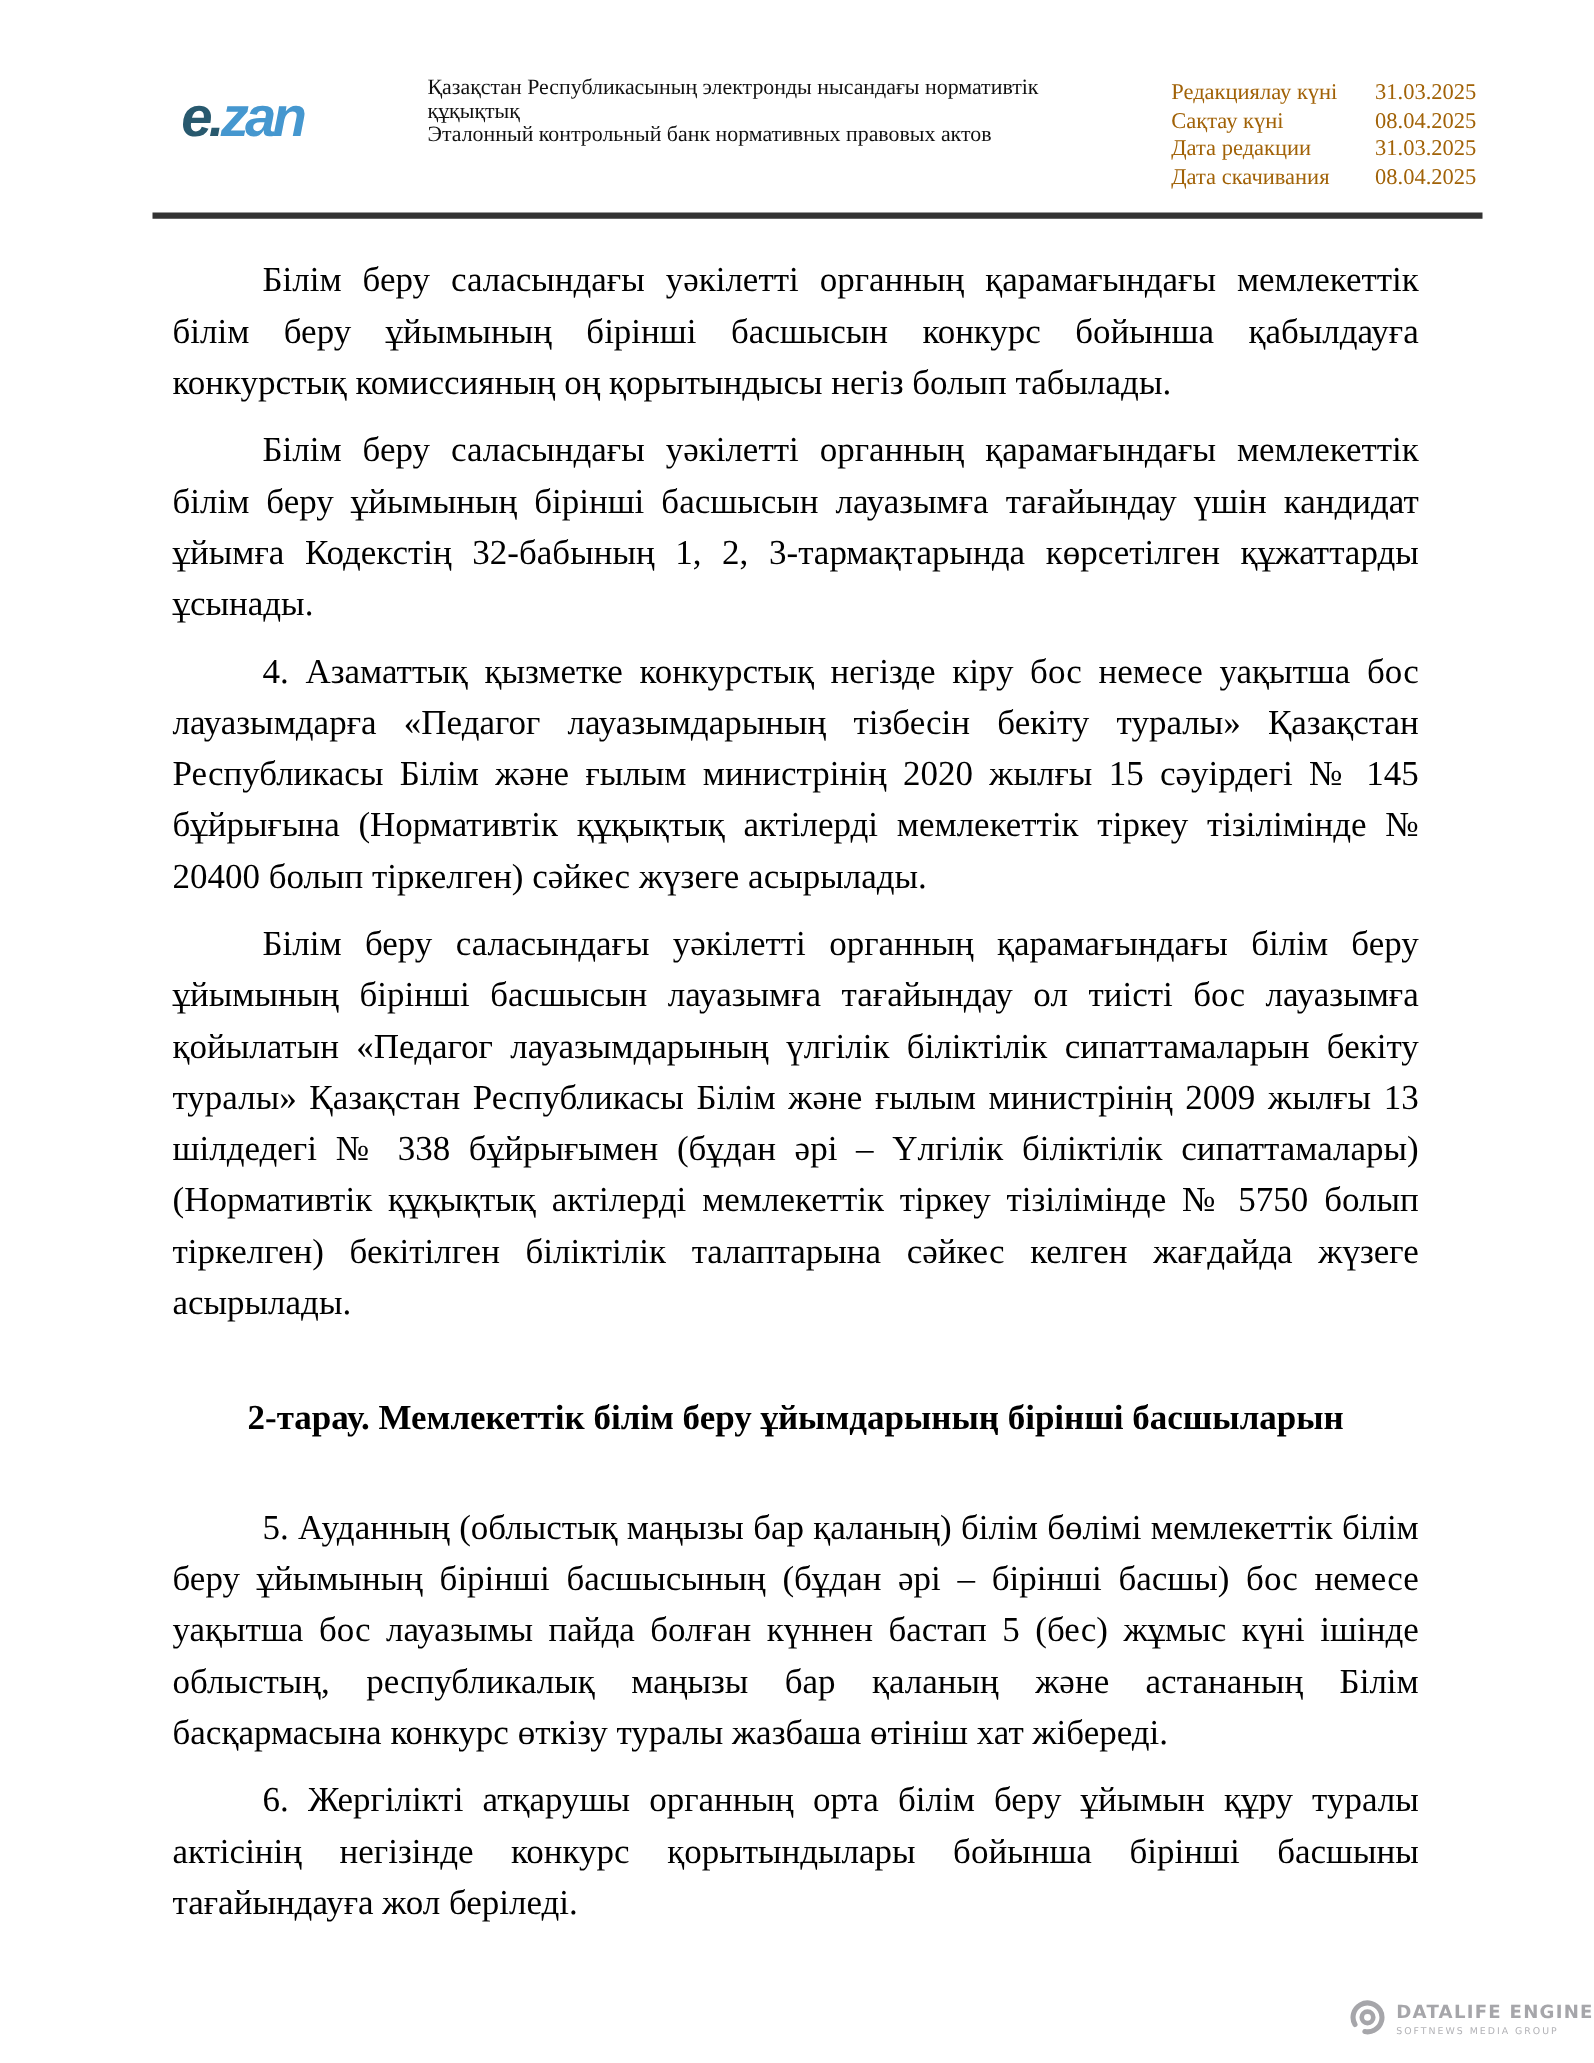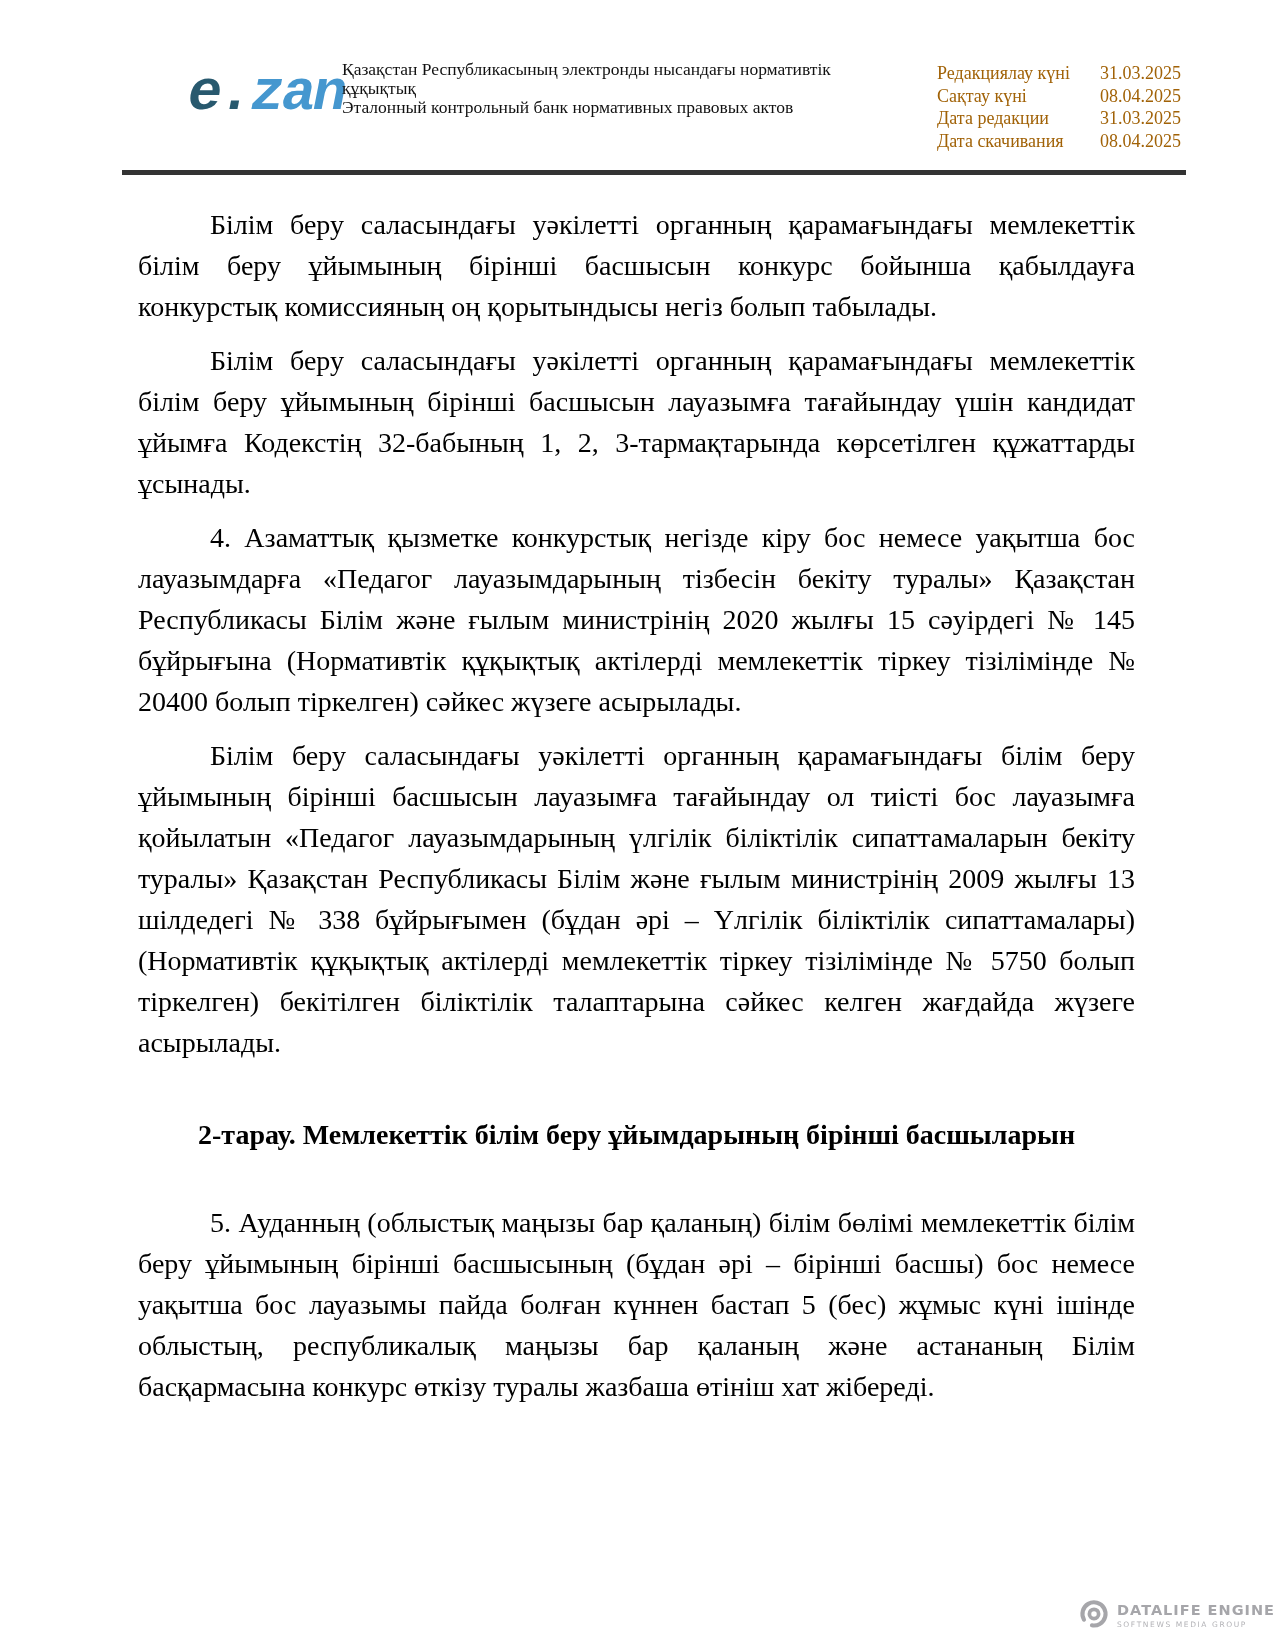--- a/index.html
+++ b/index.html
@@ -11,25 +11,24 @@
     overflow:hidden;
     font-family:"Liberation Serif","DejaVu Serif",serif;
     color:#000;
   }
 
   
   .header { position:absolute; top:58px; left:145px; width:1040px; height:105px; }
 
   .brand {
     position:absolute; left:0; top:6px;
-    font-family:Liberation Mono, monospace;
+    font-family:Liberation Sans, sans-serif;
     font-weight:bold; font-style:italic;
-    font-size:57px; line-height:60px; letter-spacing:-3px;
+    font-size:45px; line-height:60px; letter-spacing:-3px;
     white-space:nowrap;
-    margin-left:43px;
   }
   .brand-prefix { color:#28596e; }
   .brand-suffix { color:#4597cf; }
 
   .hdr-desc {
     position:absolute; left:175px; top:2px; width:555px;
     font-size:17.5px; line-height:19px; color:#111;margin-left:22px;
   }
 
   .hdr-dates { position:absolute; left:792px; top:4px; width:248px; font-size:18px; color:#a16207; }
@@ -115,20 +114,21 @@
     <p>Білім беру саласындағы уәкілетті органның қарамағындағы мемлекеттік білім беру ұйымының бірінші басшысын конкурс бойынша қабылдауға конкурстық комиссияның оң қорытындысы негіз болып табылады.</p>
     <p>Білім беру саласындағы уәкілетті органның қарамағындағы мемлекеттік білім беру ұйымының бірінші басшысын лауазымға тағайындау үшін кандидат ұйымға Кодекстің 32-бабының 1, 2, 3-тармақтарында көрсетілген құжаттарды ұсынады.</p>
     <p>4. Азаматтық қызметке конкурстық негізде кіру бос немесе уақытша бос лауазымдарға «Педагог лауазымдарының тізбесін бекіту туралы» Қазақстан Республикасы Білім және ғылым министрінің 2020 жылғы 15 сәуірдегі № 145 бұйрығына (Нормативтік құқықтық актілерді мемлекеттік тіркеу тізілімінде № 20400 болып тіркелген) сәйкес жүзеге асырылады.</p>
     <p>Білім беру саласындағы уәкілетті органның қарамағындағы білім беру ұйымының бірінші басшысын лауазымға тағайындау ол тиісті бос лауазымға қойылатын «Педагог лауазымдарының үлгілік біліктілік сипаттамаларын бекіту туралы» Қазақстан Республикасы Білім және ғылым министрінің 2009 жылғы 13 шілдедегі № 338 бұйрығымен (бұдан әрі – Үлгілік біліктілік сипаттамалары) (Нормативтік құқықтық актілерді мемлекеттік тіркеу тізілімінде № 5750 болып тіркелген) бекітілген біліктілік талаптарына сәйкес келген жағдайда жүзеге асырылады.</p>
 
     <div class="chapter-heading">
       <span>2-тарау. Мемлекеттік білім беру ұйымдарының бірінші басшыларын</span>
     </div>
 
     <p>5. Ауданның (облыстық маңызы бар қаланың) білім бөлімі мемлекеттік білім беру ұйымының бірінші басшысының (бұдан әрі – бірінші басшы) бос немесе уақытша бос лауазымы пайда болған күннен бастап 5 (бес) жұмыс күні ішінде облыстың, республикалық маңызы бар қаланың және астананың Білім басқармасына конкурс өткізу туралы жазбаша өтініш хат жібереді.</p>
+    <p>6. Жергілікті атқарушы органның орта білім беру ұйымын құру туралы актісінің негізінде конкурс қорытындылары бойынша бірінші басшыны тағайындауға жол беріледі.</p>
   </div>
 
   <div class="footer">
     <span class="dle-icon">
       <svg width="32" height="34" viewBox="0 0 36 38" aria-hidden="true">
         <circle cx="18" cy="20" r="13" fill="none" stroke="#a6a6aa" stroke-width="4.6" stroke-dasharray="70 12" stroke-linecap="round" transform="rotate(150 18 20)"></circle>
         <circle cx="18" cy="20" r="5.2" fill="none" stroke="#a6a6aa" stroke-width="4.2"></circle>
       </svg>
     </span>
     <span>

